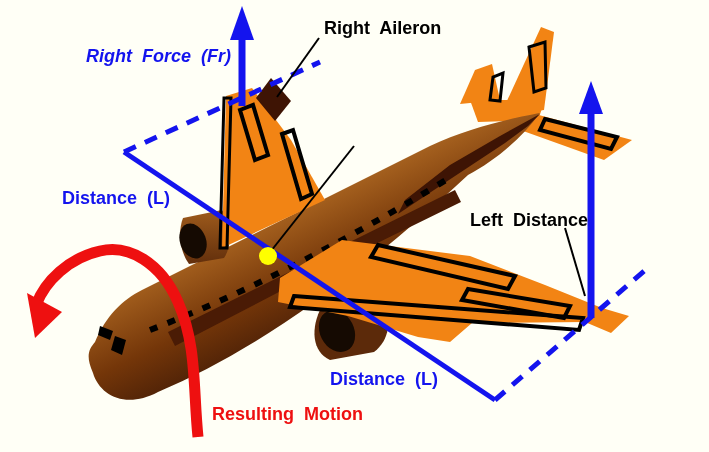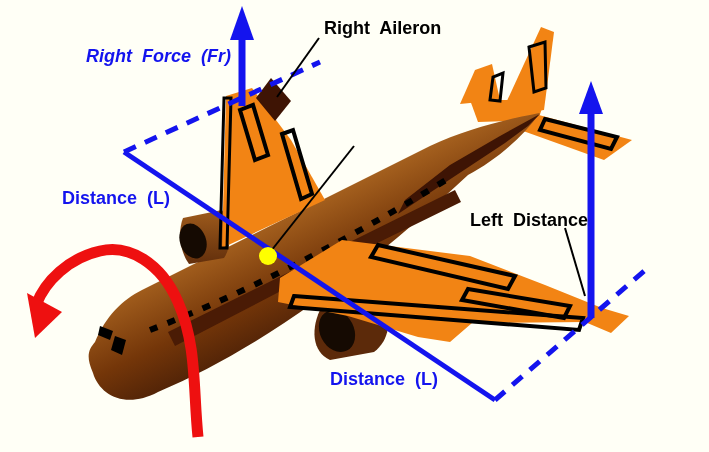--- a/index.html
+++ b/index.html
@@ -138,13 +138,14 @@
 
       <circle cx="268" cy="256" r="9" fill="var(--cg-yellow,#FFFF00)"></circle>
     </g>
   </svg>
 
   <div class="lbl blue" id="lbl-right-force">Right Force (Fr)</div>
   <div class="lbl" id="lbl-right-aileron">Right Aileron</div>
   <div class="lbl" id="lbl-left-aileron">Left Distance</div>
   <div class="lbl blue" id="lbl-dist-upper">Distance (L)</div>
   <div class="lbl blue" id="lbl-dist-lower">Distance (L)</div>
+  <div class="lbl red" id="lbl-resulting">Resulting Motion</div>
 </div>
 
 </body></html>

